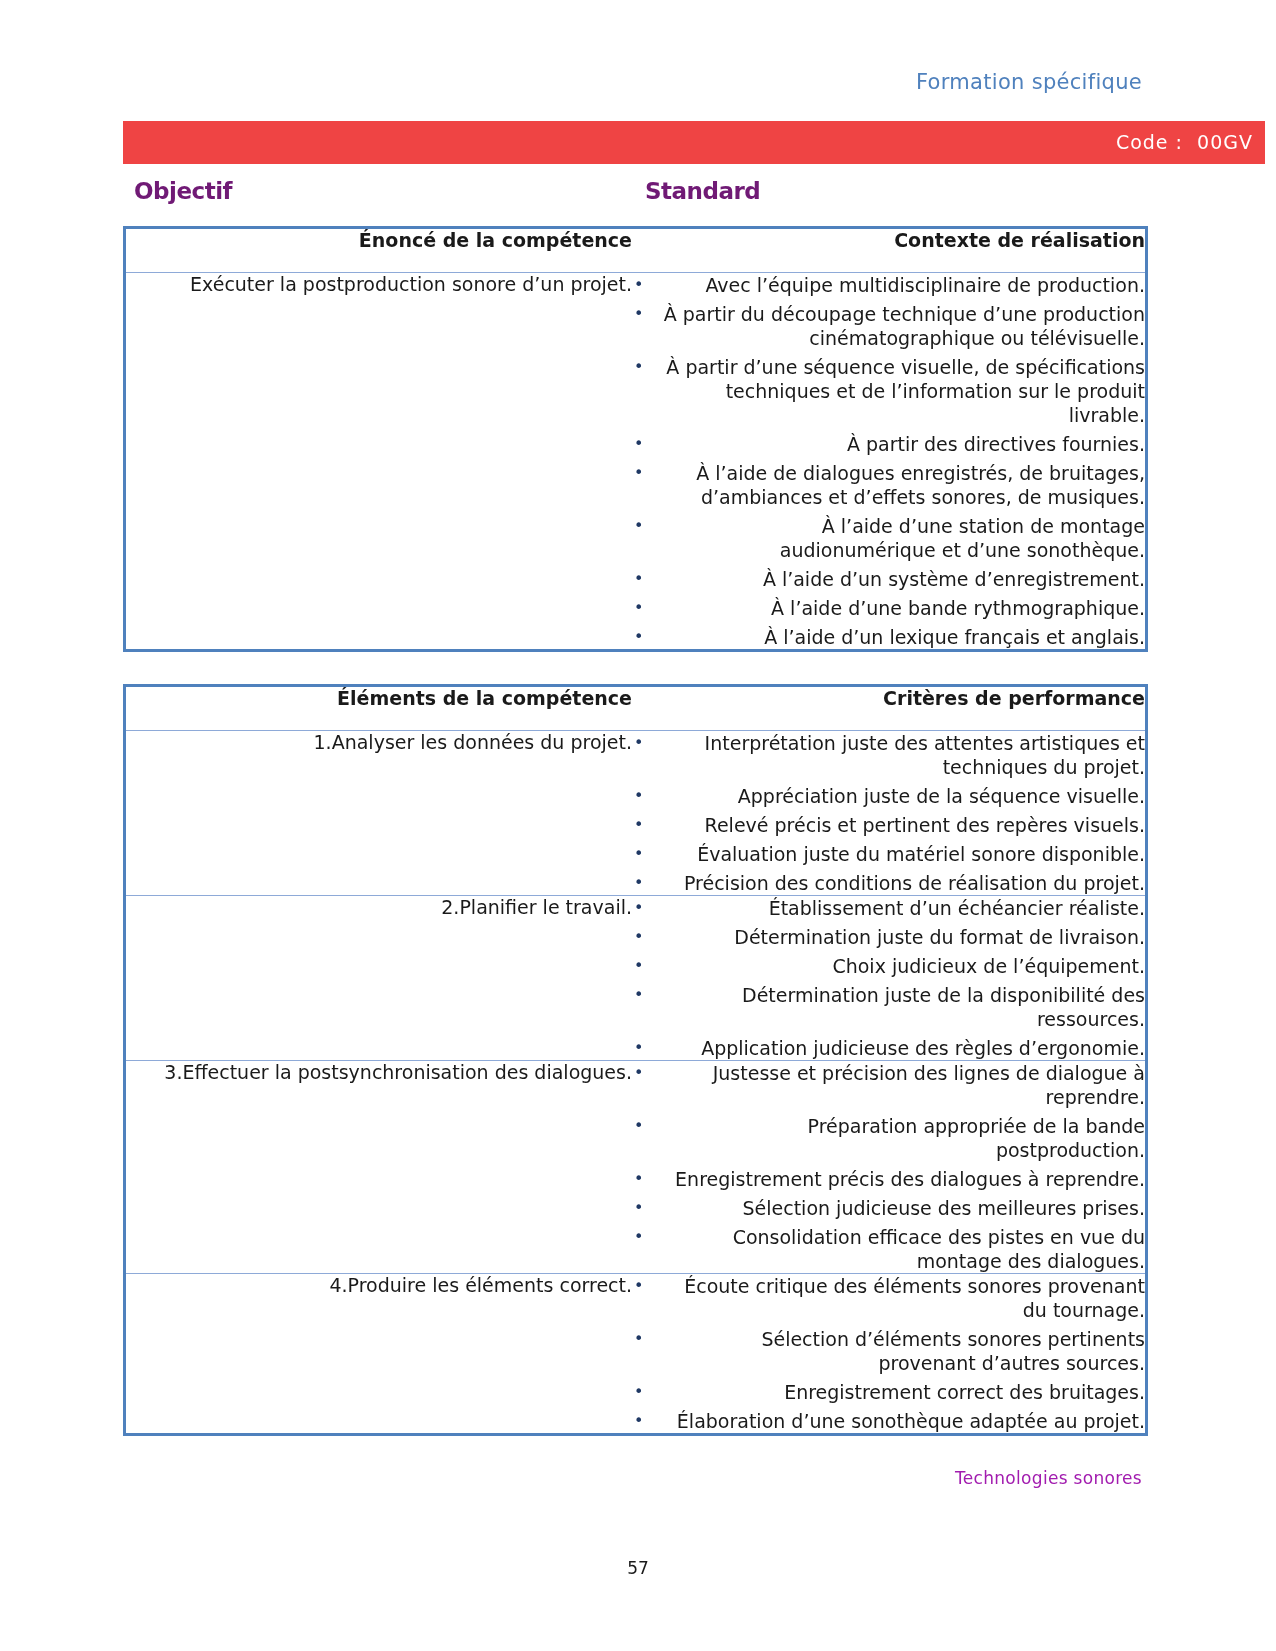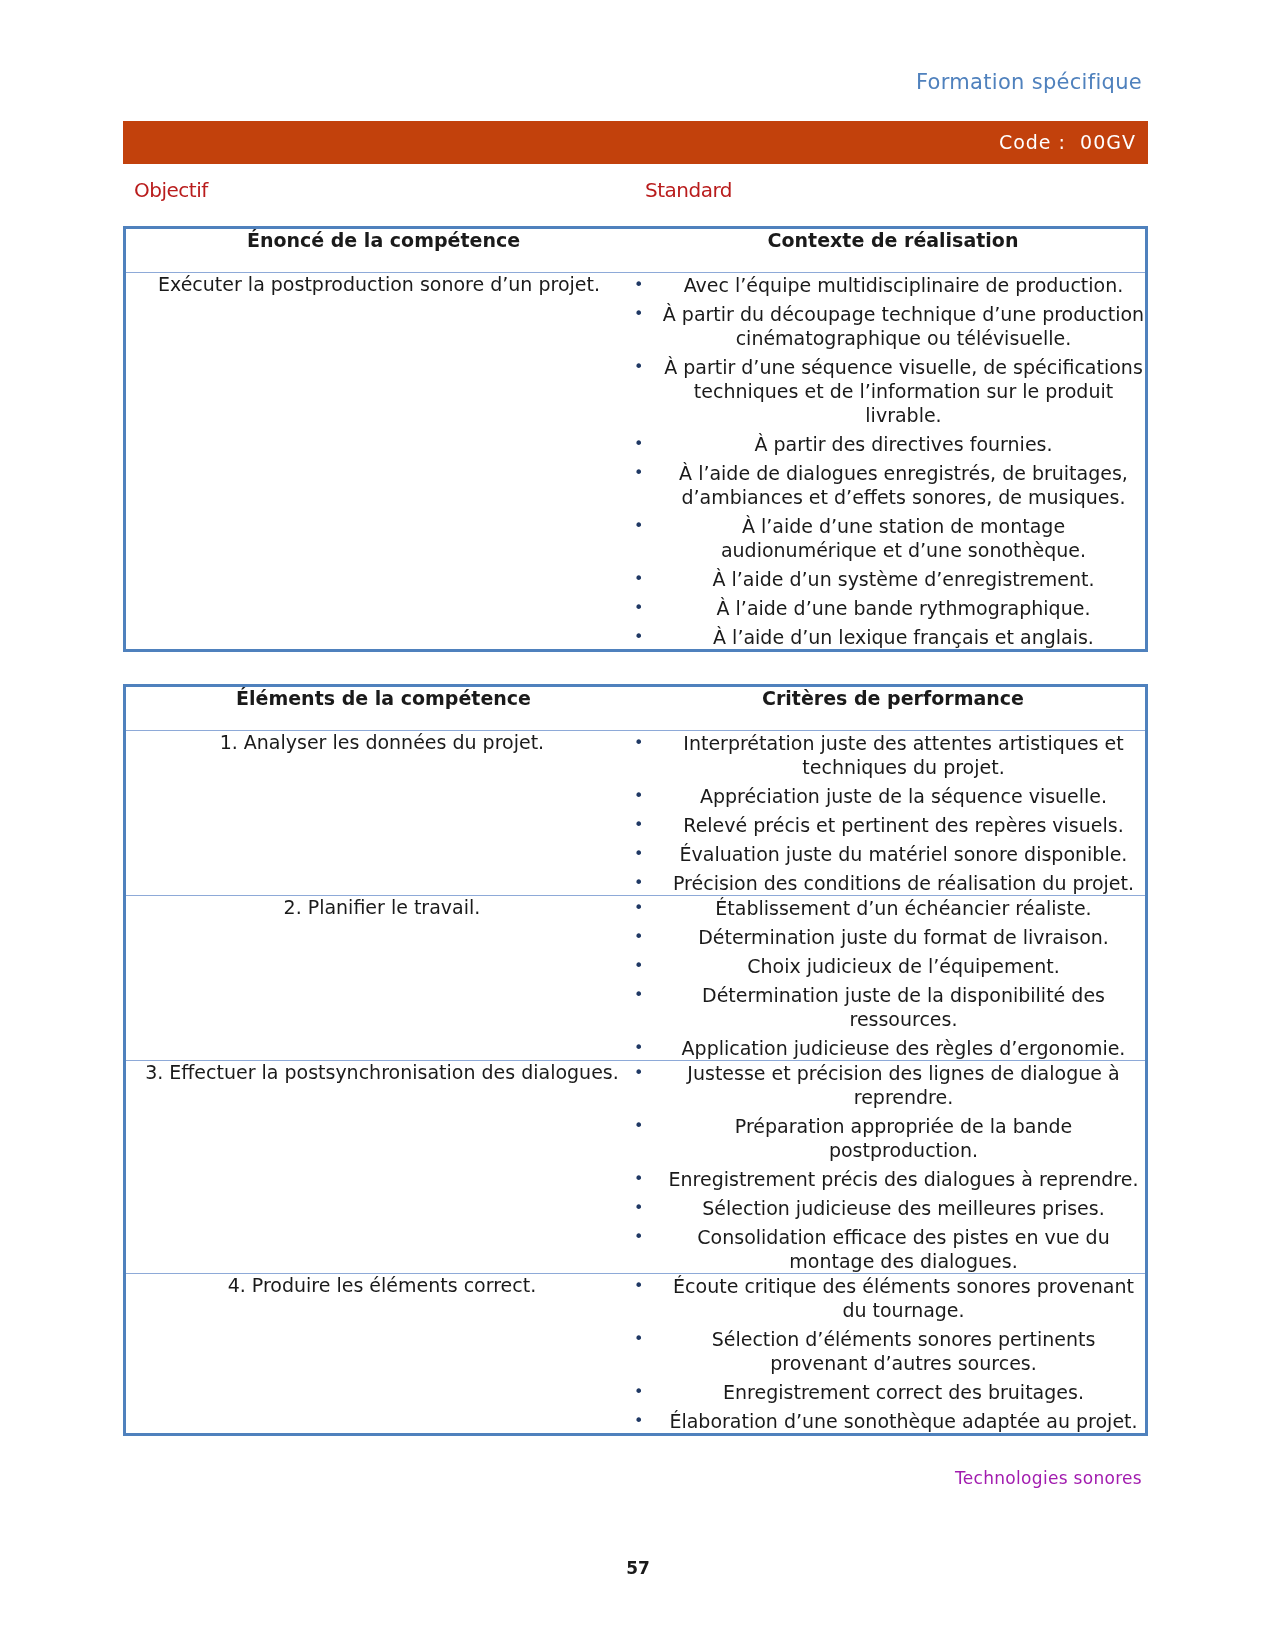--- a/index.html
+++ b/index.html
@@ -1,38 +1,38 @@
 <!DOCTYPE html>
 <html><head>
 <meta charset="utf-8">
 <style>
   html, body { margin: 0; padding: 0; background: #ffffff; }
   body { width: 1276px; height: 1651px; position: relative; font-family: "DejaVu Sans", sans-serif; color: #1a1a1a; }
   .header-top { position: absolute; top: 70px; right: 134px; font-size: 21px; color: #4f81bd; letter-spacing: 0.3px; }
-  .code-bar { position: absolute; top: 121px; left: 123px; width: 1025px; height: 43px; background: #c2410c; }
+  .code-bar { position: absolute; top: 121px; left: 123px; width: 1142px; height: 43px; background: #ef4444; }
   .code-text { position: absolute; right: 12px; top: 10px; color: #ffffff; font-size: 19px; letter-spacing: 1px; }
-  .section-title { position: absolute; top: 178px; font-size: 20px; font-weight: normal; color: #b91c1c; letter-spacing: -0.5px; }
+  .section-title { position: absolute; top: 178px; font-size: 23px; font-weight: bold; color: #701a75; letter-spacing: -0.5px; }
   .t-left { left: 134px; }
   .t-right { left: 645px; }
   table.comp { position: absolute; left: 123px; width: 1025px; border-collapse: collapse; border: 3px solid #4f81bd; table-layout: fixed; }
-  table.comp th, table.comp td { text-align: center; vertical-align: top; padding: 0; }
+  table.comp th, table.comp td { text-align: right; vertical-align: top; padding: 0; }
   table.comp th { font-size: 19px; font-weight: bold; height: 43px; padding-left: 9px; border-bottom: 1px solid #8eaad8; }
   table.comp td { border-bottom: 1px solid #8eaad8; margin-left: 12px; }
   table.comp tr:last-child td { border-bottom: none; }
   td.col-left { width: 497px; font-size: 19px; padding: 7px 0 0 10px; }
   td.col-right { font-size: 19px; padding: 6px 0 8px 0; }
   .elem-num { display: inline-block; width: 30px; }
   ul.crit { list-style: none; margin: 0; padding: 0; }
   ul.crit li { position: relative; padding-left: 30px; line-height: 24px; margin-bottom: 5px; }
   ul.crit li:last-child { margin-bottom: 0; }
   ul.crit li .bullet { position: absolute; left: 2px; top: 0; color: #1f3864; font-size: 16px; }
   #table1 { top: 226px; }
   #table2 { top: 684px; }
   .footer-right { position: absolute; top: 1468px; right: 134px; font-size: 17px; color: #a21caf; letter-spacing: 0.3px; }
-  .page-num { position: absolute; top: 1558px; left: 0; width: 1276px; text-align: center; font-size: 17px; font-weight: bold; }
+  .page-num { position: absolute; top: 1558px; left: 0; width: 1276px; text-align: center; font-size: 17px; }
 </style>
 </head>
 <body>
 
 <div class="header-top">Formation spécifique</div>
 
 <div class="code-bar">
   <div class="code-text">
     <span>Code :</span>&nbsp;&nbsp;<span>00GV</span>
   </div>

